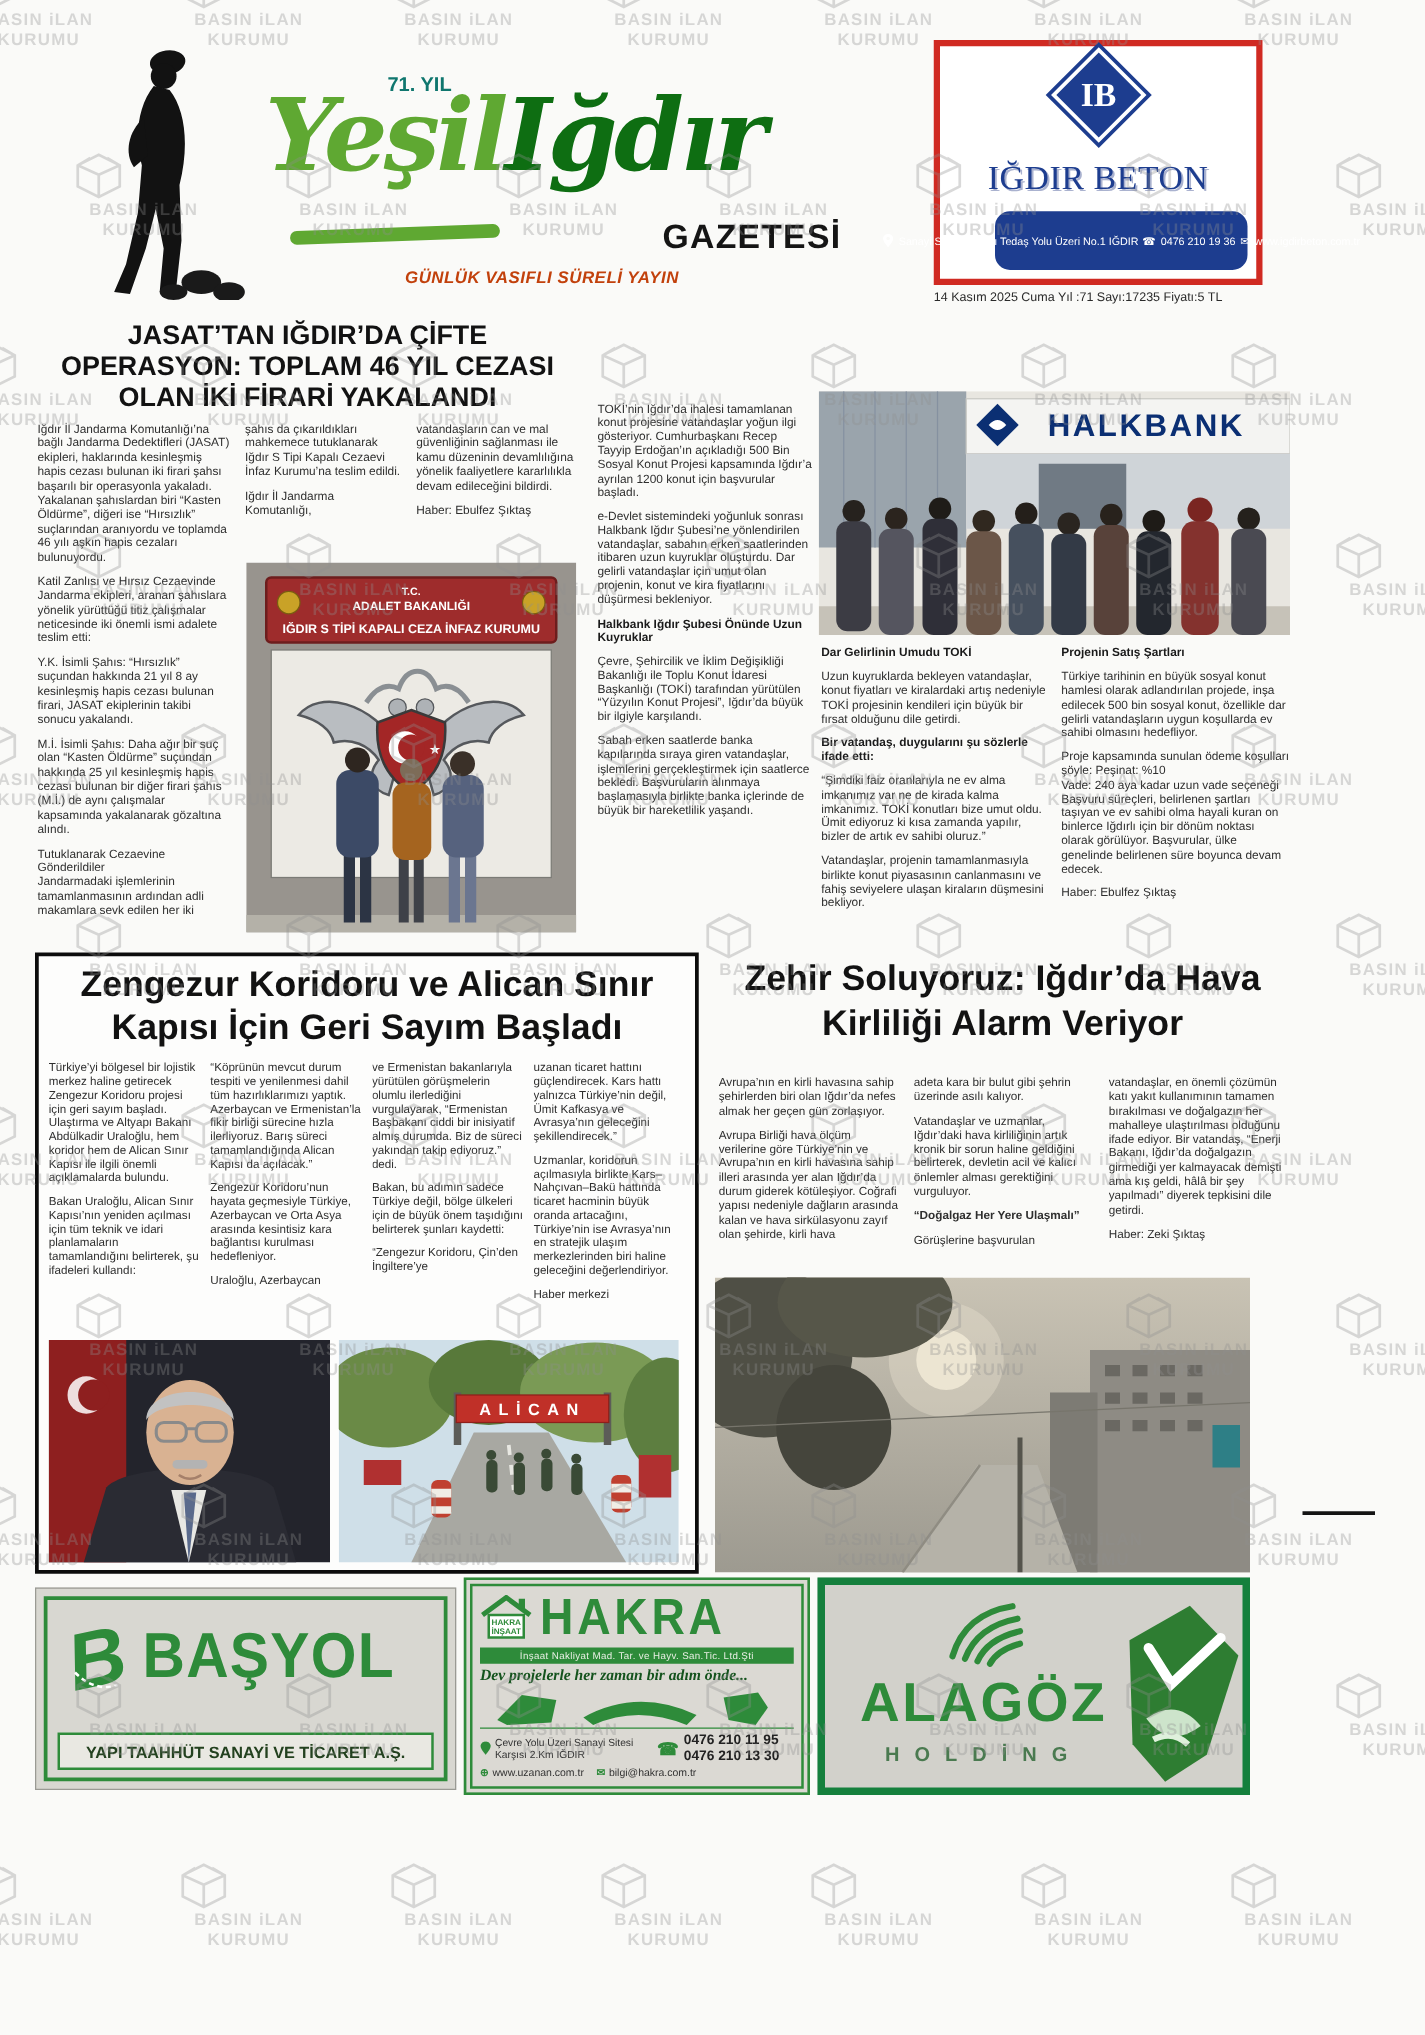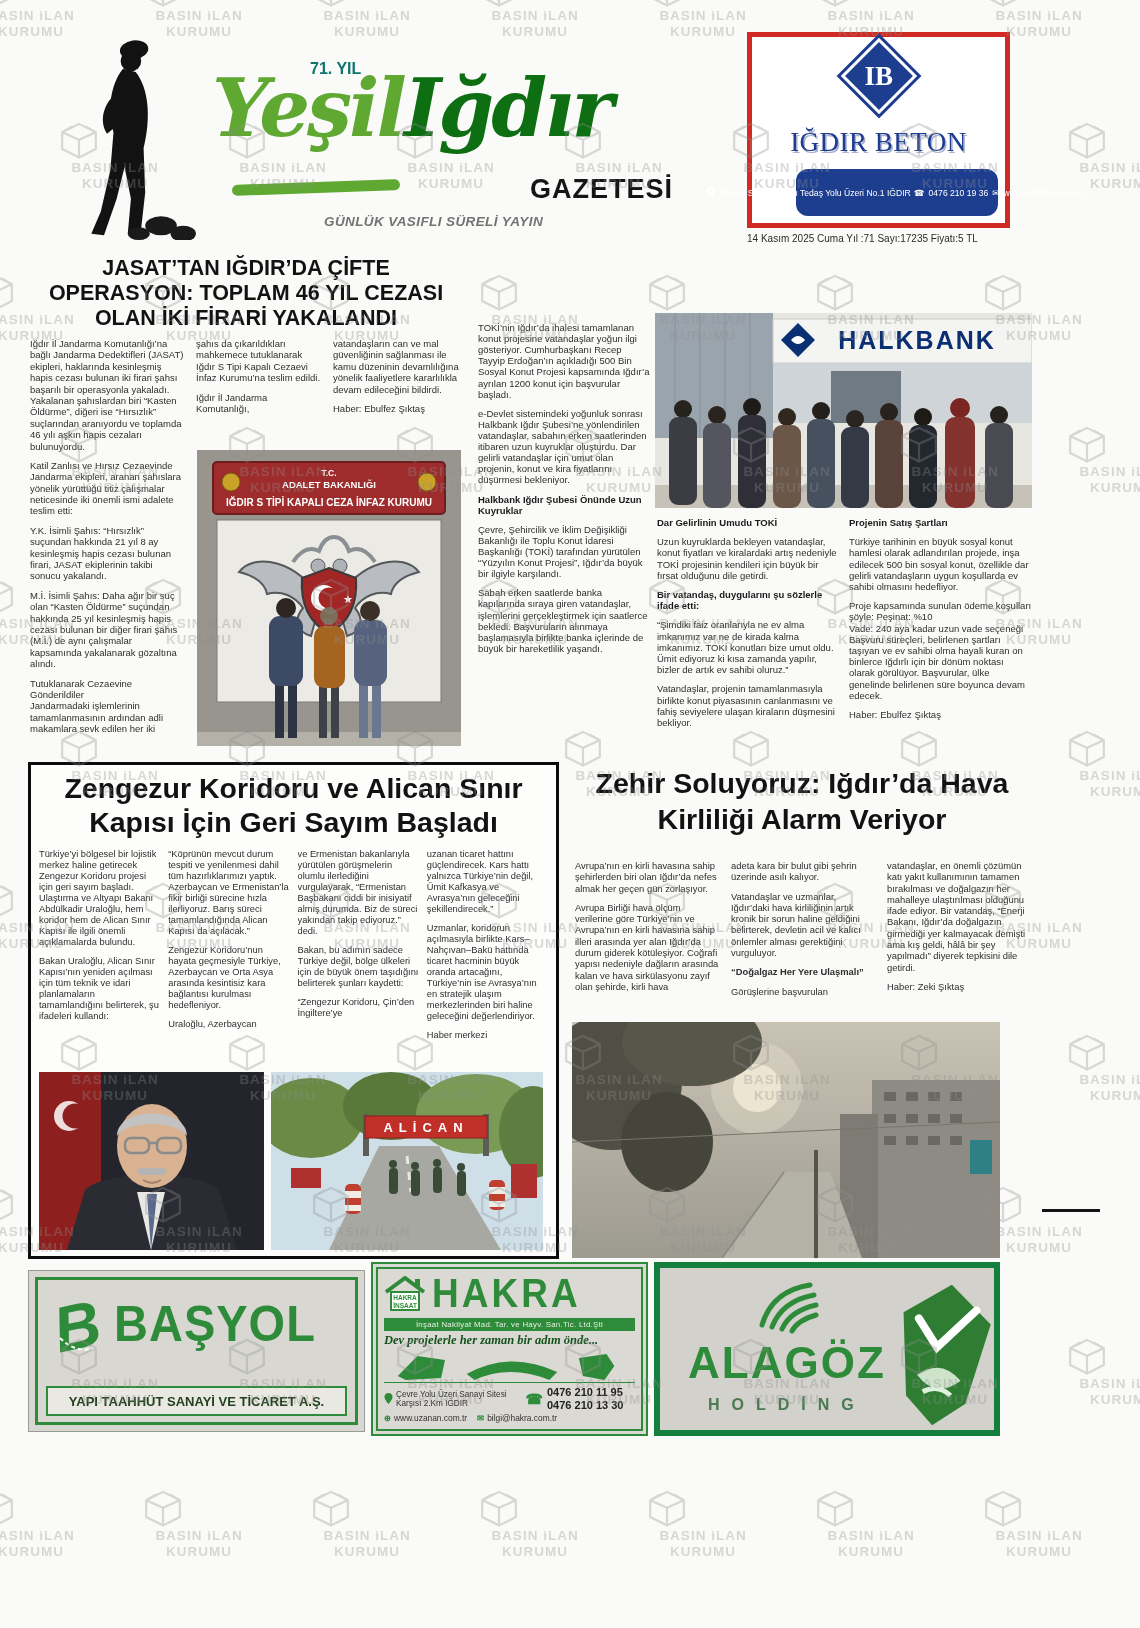--- a/index.html
+++ b/index.html
@@ -13,21 +13,21 @@
 
   
   .ataturk{position:absolute;left:42px;top:34px;width:162px;height:206px;}
   .mast{position:absolute;left:212px;top:34px;width:540px;height:202px;}
   .mast-year{position:absolute;left:98px;top:26px;font-size:16px;font-weight:700;color:#0f766e;}
   .mast-title{position:absolute;left:0;top:34px;font-family:"DejaVu Serif",serif;font-style:italic;font-weight:700;font-size:80px;line-height:1;letter-spacing:-3px;white-space:nowrap;}
   .t-green{color:var(--masthead-green-light,#5fa832);}
   .t-dark{color:var(--masthead-green-dark,#0e6e12);}
   .mast-swoosh{position:absolute;left:20px;top:148px;width:168px;height:11px;border-radius:6px;background:var(--masthead-green-light,#5fa832);transform:rotate(-2deg);}
   .mast-sub{position:absolute;left:318px;top:140px;font-size:27px;font-weight:800;color:#151515;letter-spacing:1px;}
-  .mast-tag{position:absolute;left:112px;top:180px;font-size:13.5px;font-weight:700;font-style:italic;color:#737373;letter-spacing:.4px;}
+  .mast-tag{position:absolute;left:112px;top:180px;font-size:13.5px;font-weight:700;font-style:italic;color:#c2410c;letter-spacing:.4px;}
 
   
   .beton{position:absolute;left:747px;top:32px;width:263px;height:196px;background:#fff;border:5px solid var(--beton-red,#d02a22);}
   .beton-diamond{position:absolute;left:50%;top:12px;transform:translateX(-50%) rotate(45deg);width:54px;height:54px;background:var(--beton-blue,#1d3d8f);border:3px solid #fff;box-shadow:0 0 0 3px var(--beton-blue,#1d3d8f);display:flex;align-items:center;justify-content:center;}
   .beton-diamond span{transform:rotate(-45deg);color:#fff;font-family:"Liberation Serif",serif;font-size:27px;font-weight:700;}
   .beton-name{position:absolute;left:0;right:0;top:90px;text-align:center;font-family:"Liberation Serif",serif;font-weight:400;font-size:27px;color:var(--beton-blue,#1d3d8f);letter-spacing:.5px;text-shadow:1.5px 1.5px 0 #aab2cf;}
   .beton-bar{position:absolute;left:7px;right:7px;bottom:7px;height:47px;background:var(--beton-blue,#1d3d8f);border-radius:12px;color:#fff;font-size:8.6px;display:flex;justify-content:center;gap:3px;padding:0 8px;margin-left:37px;}
   .beton-line{display:flex;align-items:center;gap:4px;white-space:nowrap;}
   .mini-ic{width:9px;height:11px;flex:0 0 auto;}
   .dateline{position:absolute;left:747px;top:233px;width:275px;font-size:10px;color:#2a2a2a;}

